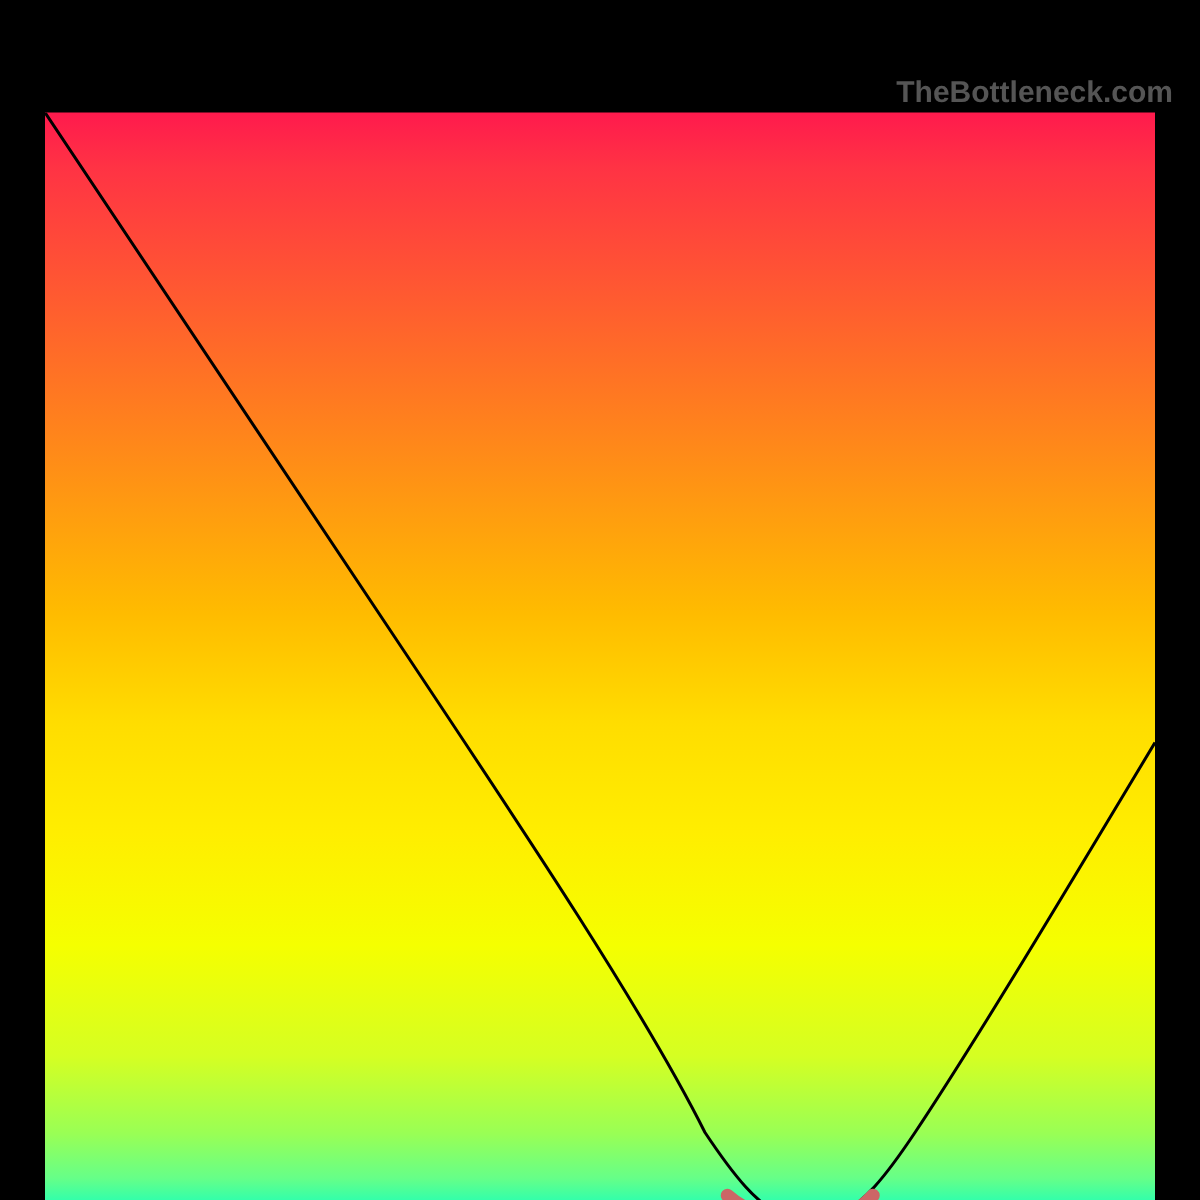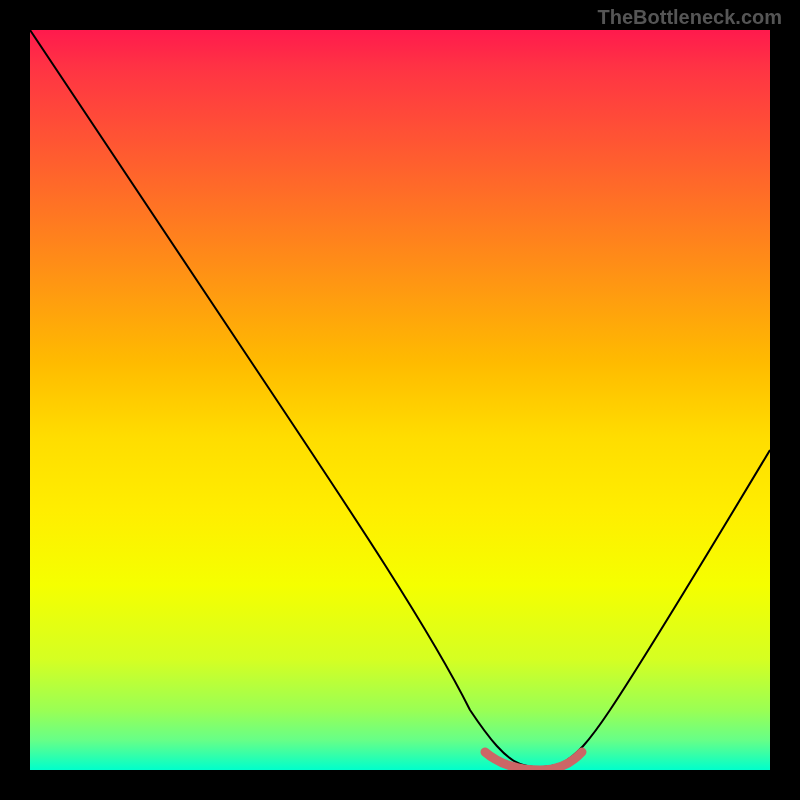--- a/index.html
+++ b/index.html
@@ -9,20 +9,21 @@
     width: 800px;
     height: 800px;
     position: relative;
     font-family: Arial, sans-serif;
   }
   .container {
     width: 800px;
     height: 680px;
     position: relative;
     background: #000;
+    margin-top: 45px;
   }
   .watermark {
     position: absolute;
     top: 6px;
     right: 18px;
     color: #555;
     font-size: 20px;
     font-weight: bold;
     z-index: 10;
   }

